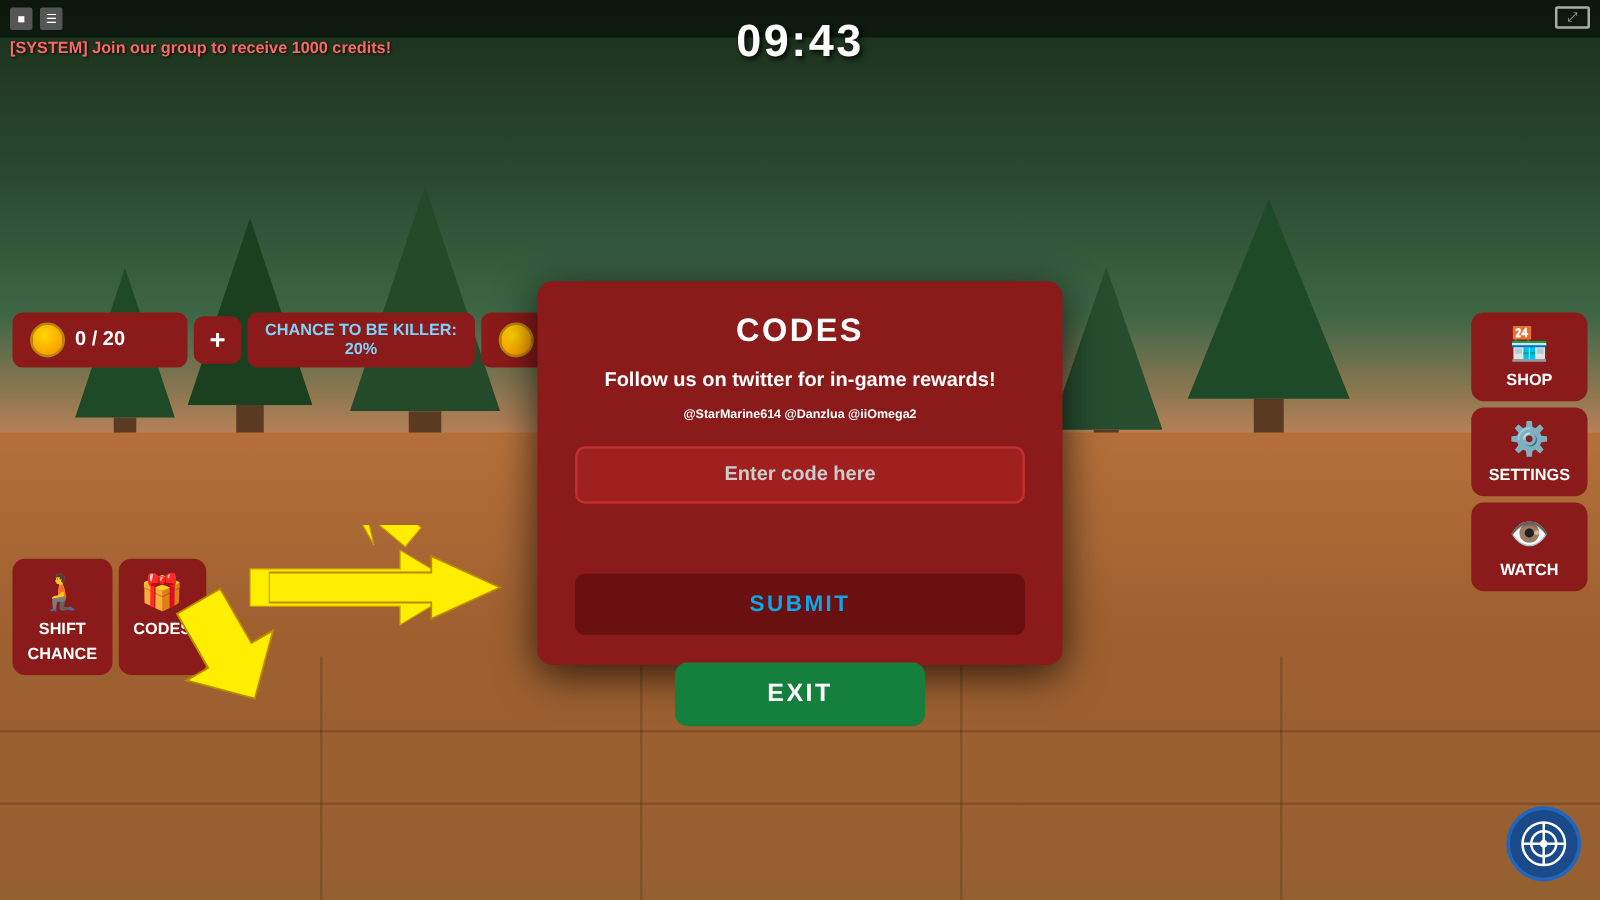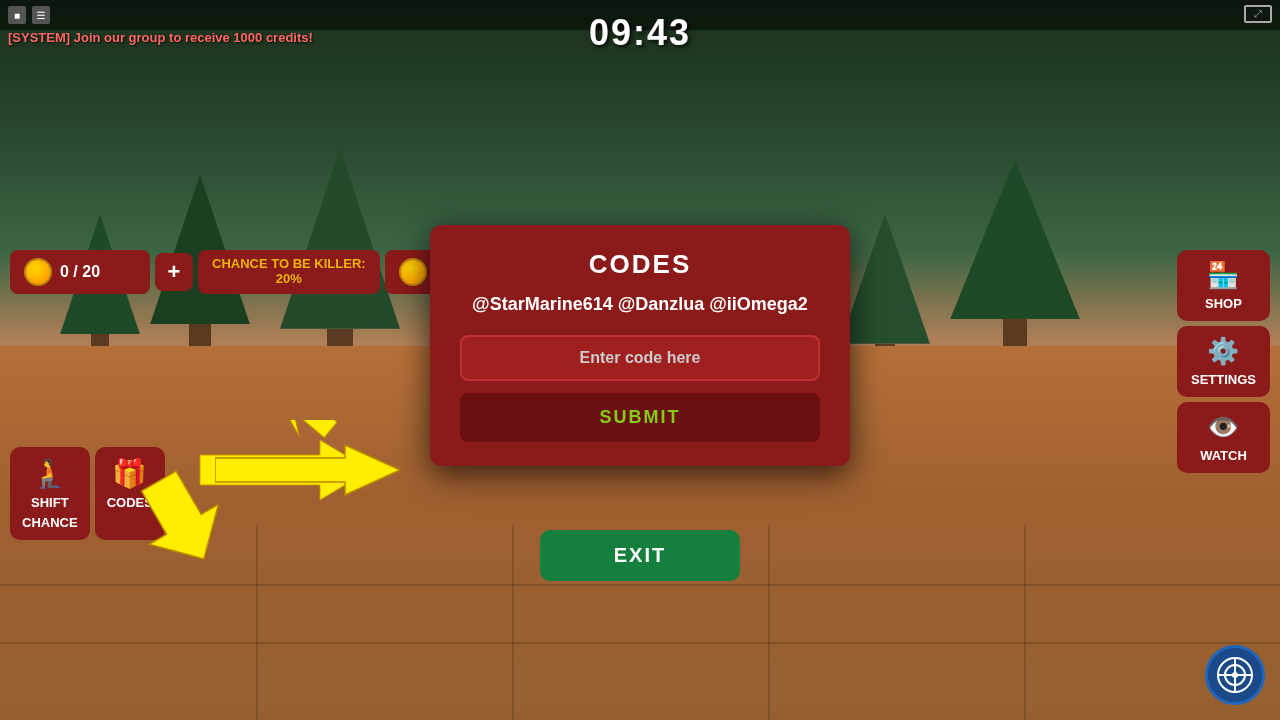--- a/index.html
+++ b/index.html
@@ -175,21 +175,21 @@
       font-size: 22px;
       cursor: pointer;
       display: flex; align-items: center; justify-content: center;
       font-weight: 900;
     }
 
     .chance-box {
       background: #8b1a1a;
       border-radius: 8px;
       padding: 6px 14px;
-      color: #eab308;
+      color: #7dd3fc;
       font-weight: 900;
       font-size: 13px;
       min-width: 140px;
       text-align: center;
     }
 
     
     #bottom-left-btns {
       position: absolute;
       bottom: 180px;
@@ -293,21 +293,21 @@
       color: white;
       font-size: 16px;
       font-weight: bold;
       line-height: 1.4;
       margin-bottom: 10px;
     }
 
     #codes-modal .twitter-handles {
       text-align: center;
       color: white;
-      font-size: 18px;
+      font-size: 10px;
       font-weight: bold;
       margin-bottom: 20px;
     }
 
     #code-input {
       width: 100%;
       padding: 12px 16px;
       background: #a02020;
       border: 2px solid #c03030;
       border-radius: 8px;
@@ -323,25 +323,26 @@
     #code-input::placeholder {
       color: #cccccc;
     }
 
     #submit-btn {
       width: 100%;
       padding: 14px;
       background: #6b1010;
       border: none;
       border-radius: 8px;
-      color: #84cc16;
+      color: #0ea5e9;
       font-size: 18px;
       font-weight: 900;
       letter-spacing: 2px;
       cursor: pointer;
+      margin-top: 44px;
     }
 
     
     #exit-btn {
       position: absolute;
       top: 530px;
       left: 50%;
       transform: translateX(-50%);
       width: 200px;
       padding: 14px;
@@ -519,18 +520,22 @@
     <circle cx="19" cy="19" r="17" fill="none" stroke="white" stroke-width="2"></circle>
     <circle cx="19" cy="19" r="10" fill="none" stroke="white" stroke-width="2"></circle>
     <line x1="19" y1="2" x2="19" y2="36" stroke="white" stroke-width="2"></line>
     <line x1="2" y1="19" x2="36" y2="19" stroke="white" stroke-width="2"></line>
     <circle cx="19" cy="19" r="3" fill="white"></circle>
   </svg>
 </div>
 
 <div id="codes-modal">
   <h2>CODES</h2>
+  <div class="subtitle">
+    <span>Follow us on twitter for
+in-game rewards!</span>
+  </div>
   <div class="twitter-handles">@StarMarine614 @Danzlua @iiOmega2</div>
   <input id="code-input" type="text" placeholder="Enter code here" style="">
   <button id="submit-btn">SUBMIT</button>
 </div>
 
 <button id="exit-btn">EXIT</button>
 
 </body></html>

